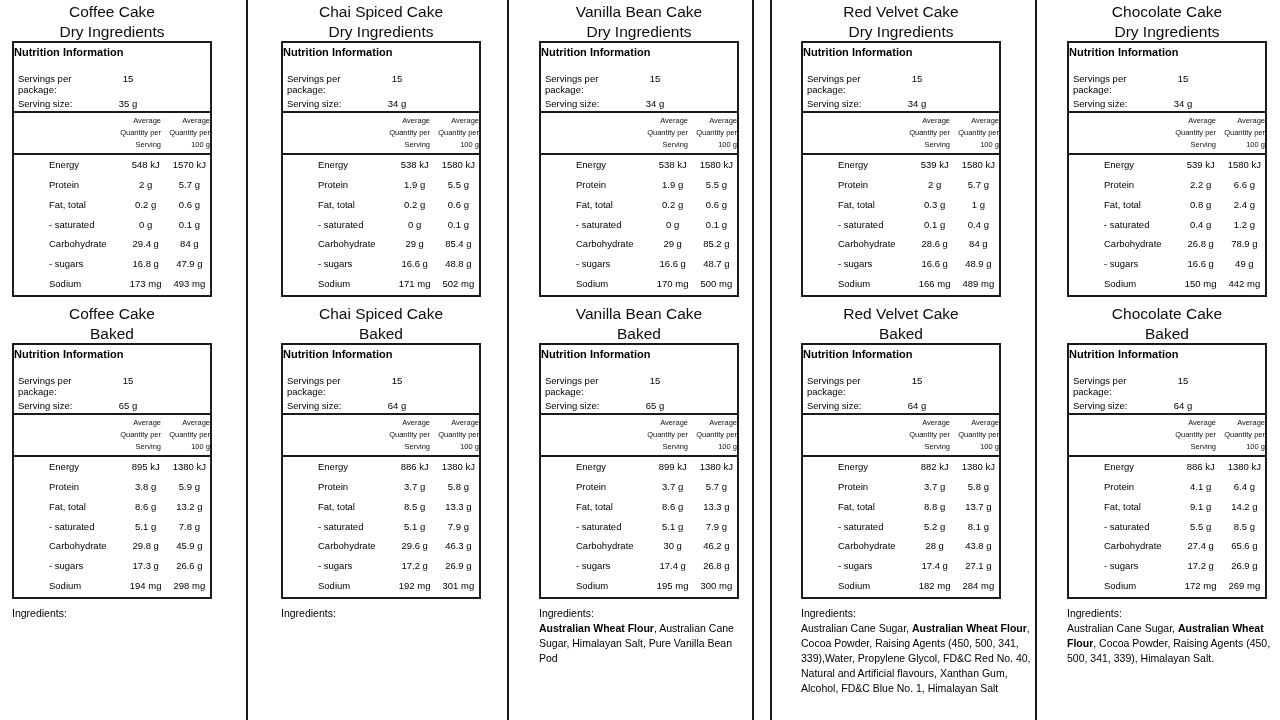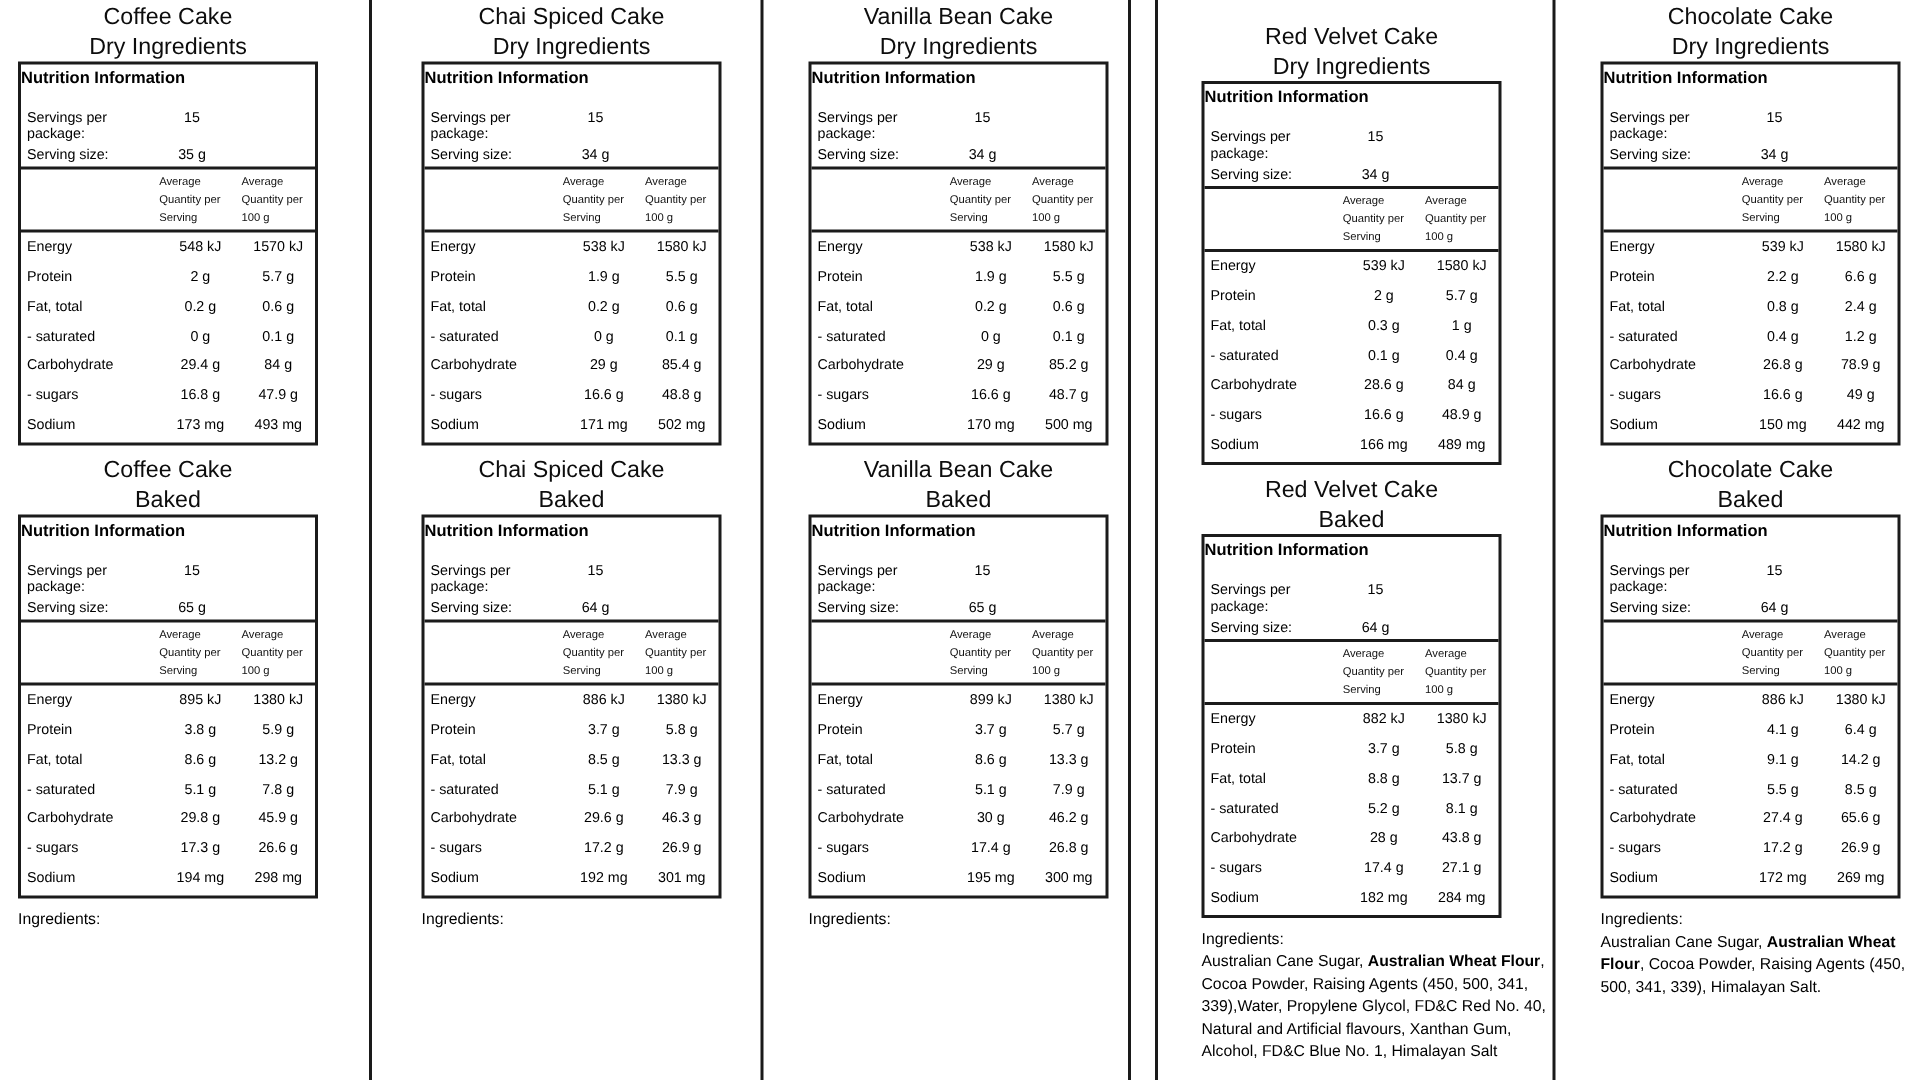--- a/index.html
+++ b/index.html
@@ -22,22 +22,22 @@
   }
   .ni-title { font-weight:bold; font-size:11px; text-align:left; padding-top:3px; height:18px; flex:0 0 18px; }
   .serv-block { flex:0 0 50px; padding-top:5px; display:flex; flex-direction:column;justify-content:flex-end; }
   .serv-row { display:grid; grid-template-columns:84px 60px 1fr; margin-bottom:2px; }
   .serv-label { padding-left:4px; font-size:9.5px; line-height:11.5px; }
   .serv-value { text-align:center; font-size:9.5px; line-height:11.5px; }
   .hdr-row {
     flex:0 0 44px; border-top:2.5px solid #1b1b1b; border-bottom:2.5px solid #1b1b1b;
     display:grid; grid-template-columns:47% 28% 25%; padding-top:2px;
   }
-  .hdr-cell { font-size:7.5px; line-height:12px; text-align:left; white-space:pre-line; color:#111; }
-  .rows { flex:1 1 auto; display:flex; flex-direction:column; padding-bottom:2px; }
+  .hdr-cell { font-size:7.5px; line-height:12px; text-align:right; white-space:pre-line; color:#111; }
+  .rows { flex:1 1 auto; display:flex; flex-direction:column; padding-bottom:2px;padding-left:31px; }
   .nrow { flex:1 1 auto; display:grid; grid-template-columns:47% 28% 25%; align-items:center; }
   .nlabel { padding-left:4px; font-size:9.5px; }
   .nval { text-align:center; font-size:9.5px; }
   .ingredients { margin-top:7px; font-size:10.5px; line-height:15px; }
   .ing-body .bold { font-weight:bold; }
 </style>
 </head>
 <body>
 
 <div id="sheet">
@@ -430,23 +430,24 @@
           </div>
           <div class="nrow">
             <div class="nlabel">Sodium</div>
             <div class="nval">195 mg</div>
             <div class="nval">300 mg</div>
           </div>
         </div>
       </div>
       <div class="ingredients" style="width: 204px;">
         <div class="ing-label">Ingredients:</div>
+        <div class="ing-body"><span class="bold">Australian Wheat Flour</span><span>, Australian Cane Sugar, Himalayan Salt, Pure Vanilla Bean Pod</span></div>
       </div>
     </div>
-    <div class="column" style="left: 801px; margin-top: 13px;">
+    <div class="column" style="left: 801px;">
       <div class="cake-title">Red Velvet Cake</div>
       <div class="cake-subtitle">Dry Ingredients</div>
       <div class="ntable">
         <div class="ni-title">Nutrition Information</div>
         <div class="serv-block">
           <div class="serv-row">
             <div class="serv-label">Servings per package:</div>
             <div class="serv-value">15</div>
             <div></div>
           </div>

